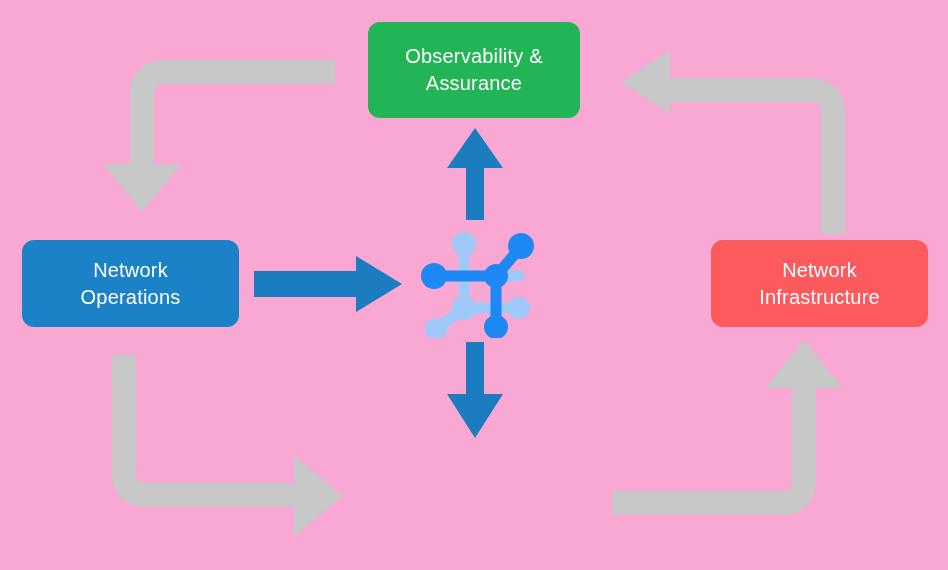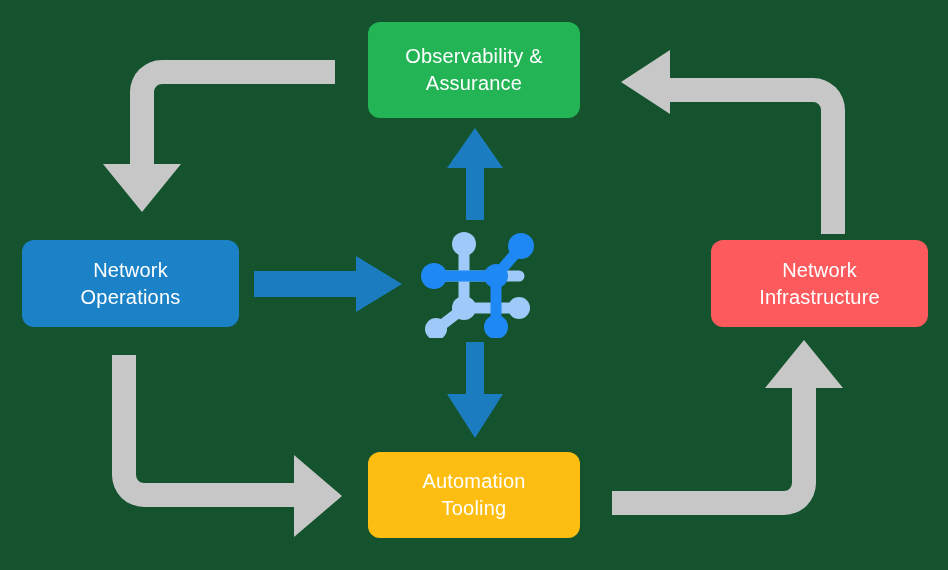--- a/index.html
+++ b/index.html
@@ -49,21 +49,21 @@
     position: absolute;
     left: 420px;
     top: 220px;
     width: 118px;
     height: 118px;
   }
 </style>
 </head>
 <body>
 
-<div id="canvas" style="background-color: #14532d;">
+<div id="canvas" style="background-color: #f9a8d4;">
 
   <svg class="arrow-svg" id="gray-arrow-top-left" style="left:95px; top:52px;" width="240" height="180" viewBox="0 0 240 180">
     <path d="M 240 8
              L 67 8
              A 32 32 0 0 0 35 40
              L 35 112
              L 8 112
              L 47 160
              L 86 112
              L 59 112
@@ -183,16 +183,14 @@
 
   <div class="node-box" id="box-observability" style="background-color: rgb(34, 180, 85);">Observability &amp;
 Assurance</div>
 
   <div class="node-box" id="box-operations" style="background-color: rgb(27, 130, 200);">Network
 Operations</div>
 
   <div class="node-box" id="box-infrastructure" style="background-color: rgb(253, 90, 94);">Network
 Infrastructure</div>
 
-  <div class="node-box" id="box-automation" style="background-color: rgb(254, 189, 17);">Automation
-Tooling</div>
 
 </div>
 
 </body></html>

